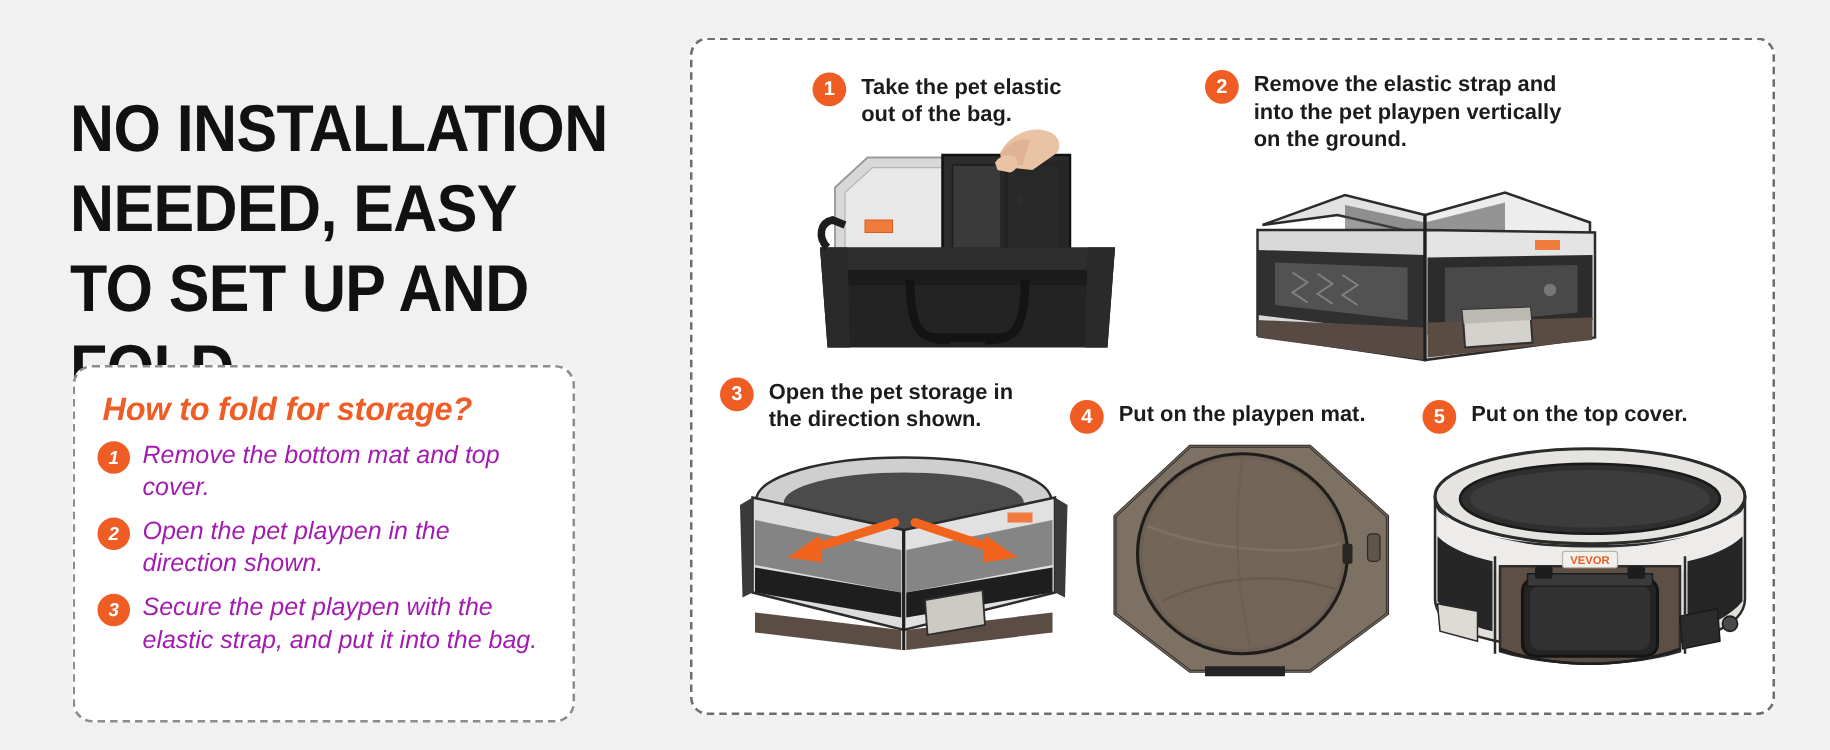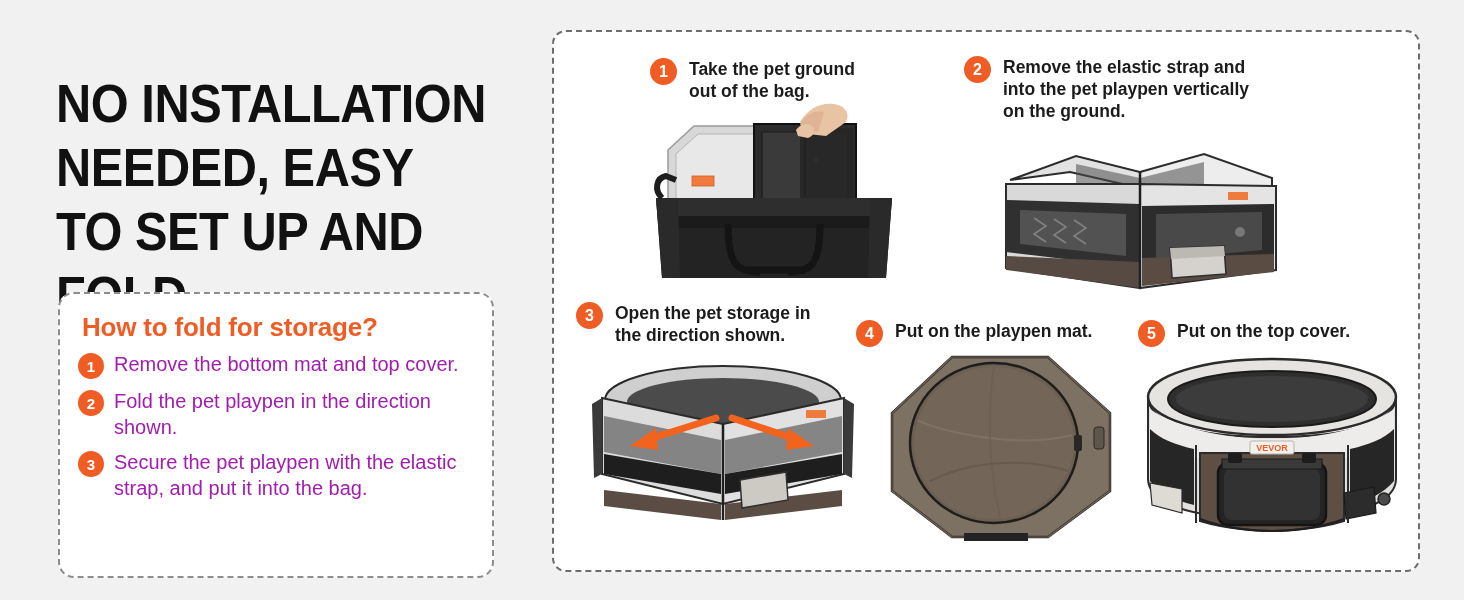--- a/index.html
+++ b/index.html
@@ -24,25 +24,26 @@
     letter-spacing: -0.5px;
     color: #111111;
     text-transform: uppercase;
     transform: scaleX(0.92);
     transform-origin: left top;
   }
 
   .storage-panel {
     position: absolute;
     left: 58px; top: 292px;
-    width: 436px; height: 286px;
+    width: 402px; height: 286px;
     background: #ffffff;
     border: 2px dashed #8d8d8d;
     border-radius: 16px;
     padding: 16px 18px 10px 18px;
+    font-style: italic;
   }
   .storage-title {
     color: #ef5c24;
     font-size: 26px;
     font-weight: 700;
     margin: 2px 0 8px 4px;
     letter-spacing: -0.2px;
   }
   .fold-list { list-style: none; }
   .fold-item {
@@ -122,35 +123,35 @@
 
   <div class="storage-panel">
     <div class="storage-title">How to fold for storage?</div>
     <ul class="fold-list">
       <li class="fold-item">
         <span class="badge">1</span>
         <span class="fold-text">Remove the bottom mat and top cover.</span>
       </li>
       <li class="fold-item">
         <span class="badge">2</span>
-        <span class="fold-text">Fold the pet playpen in the direction shown.</span>
+        <span class="fold-text">Open the pet playpen in the direction shown.</span>
       </li>
       <li class="fold-item">
         <span class="badge">3</span>
         <span class="fold-text">Secure the pet playpen with the elastic strap, and put it  into the bag.</span>
       </li>
     </ul>
   </div>
 
   <div class="steps-panel">
 
     <div class="step" id="step1">
       <div class="step-head">
         <span class="step-badge">1</span>
-        <span class="step-caption">Take the pet ground
+        <span class="step-caption">Take the pet elastic
 out of the bag.</span>
       </div>
       <div class="step-figure">
         <svg class="fig" width="248" height="182" viewBox="0 0 248 182">
 
           <g>
 
             <path d="M18 48 L44 24 L118 24 L118 118 L18 118 Z" fill="#d8d8d8" stroke="#9a9a9a" stroke-width="1.5"></path>
             <path d="M26 52 L48 32 L108 32 L108 110 L26 110 Z" fill="#e8e8e8" stroke="#b5b5b5" stroke-width="1"></path>
 

